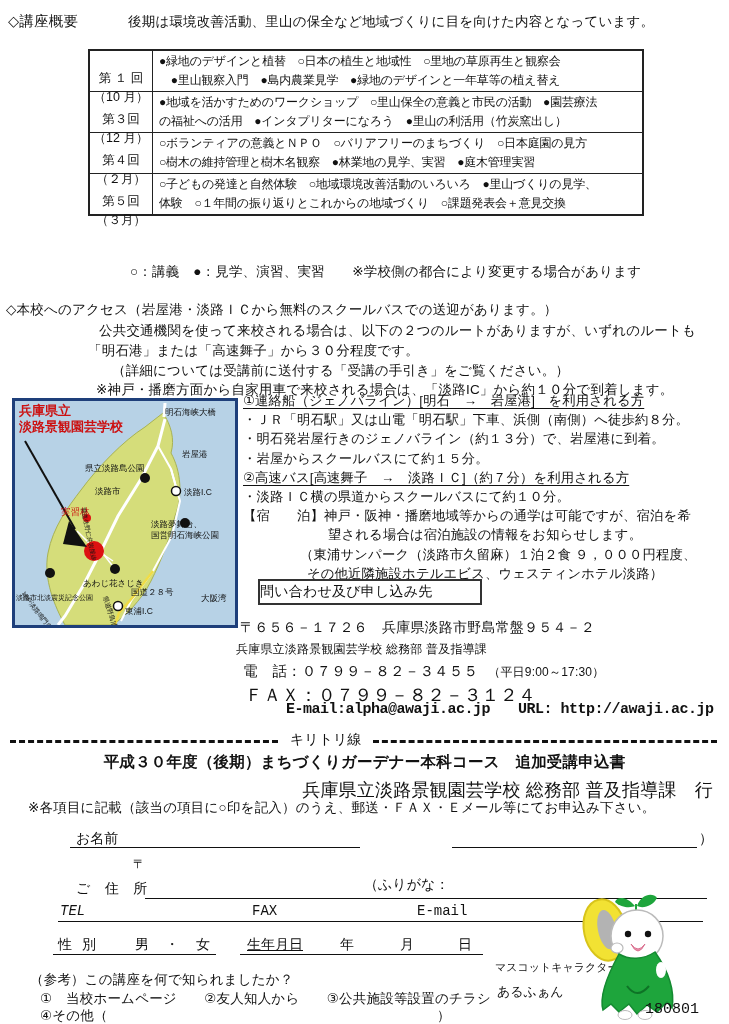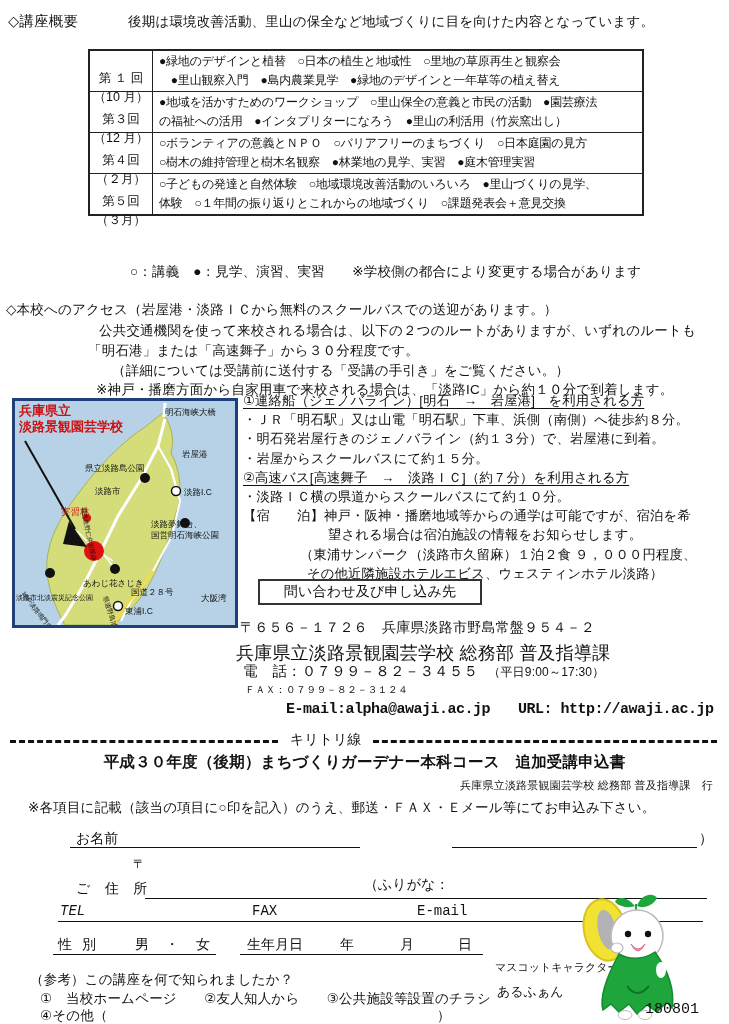--- a/index.html
+++ b/index.html
@@ -25,38 +25,38 @@
   .acc-l3{left:112px;top:362px;font-size:13.5px;}
   .acc-l4{left:96px;top:381px;font-size:13.5px;}
   
   .routes{left:243px;top:391px;width:484px;font-size:13.3px;line-height:19.2px;}
   .routes .t{text-decoration:underline;text-underline-offset:3px;}
   .ind1{padding-left:85px;}
   .ind2{padding-left:57px;}
   .ind3{padding-left:64px;}
   
   .inqbox{left:258px;top:579px;width:220px;height:22px;border:2px solid #333;
-          text-align:center;font-size:14px;line-height:21px;}
+          font-size:14px;line-height:21px;}
   
   .ct1{left:240px;top:619px;font-size:14px;}
-  .ct2{left:236px;top:641px;font-size:18px;}
+  .ct2{left:236px;top:641px;font-size:12px;}
   .ct3{left:243px;top:662px;font-size:14.5px;}
   .ct3 .note{font-size:12px;margin-left:10px;}
-  .ct4{left:245px;top:683px;font-size:10px;}
+  .ct4{left:245px;top:683px;font-size:18px;}
   .ct5{left:248px;top:701px;font-size:15px;font-weight:bold;font-family:"Liberation Mono","DejaVu Sans Mono",monospace;letter-spacing:-0.5px;margin-left:38px;}
   .ct5 .gap{display:inline-block;width:28px;}
   
   .cutline{left:10px;right:12px;top:731px;display:flex;align-items:center;gap:12px;}
   .cutline .dash{border-top:3px dashed #111;height:0;}
   .cutline .d1{width:268px;}
   .cutline .d2{flex:1;}
   .cutline .lbl{font-size:14px;white-space:nowrap;padding-bottom:2px;}
   
   .f-title{left:0;top:752px;width:729px;text-align:center;font-size:15.5px;font-weight:bold;}
-  .f-addr{right:16px;top:778px;font-size:11px;}
+  .f-addr{right:16px;top:778px;font-size:18px;}
   .f-note{left:28px;top:799px;font-size:13.5px;}
   .u{border-bottom:1.5px solid #111;height:0;}
   .flabel{font-size:14px;}
   .fsmall{font-size:12px;}
   .latin{font-family:"Liberation Mono","DejaVu Sans Mono",monospace;font-size:14px;}
   
   .sv-q{left:30px;top:971px;font-size:13.5px;}
   .sv-o1{left:40px;top:990px;font-size:13.5px;}
   .sv-o2{left:40px;top:1007px;font-size:13.5px;}
   .sv-cl{left:437px;top:1007px;font-size:13.5px;}
@@ -226,21 +226,21 @@
   <div class="abs latin" style="left:60px;top:903px;font-style:italic;">TEL</div>
   <div class="abs latin" style="left:252px;top:903px;">FAX</div>
   <div class="abs latin" style="left:417px;top:903px;">E-mail</div>
   <div class="abs u" style="left:58px;top:921px;width:645px;"></div>
 
   <div class="abs flabel" style="left:58px;top:936px;letter-spacing:3px;">性 別</div>
   <div class="abs flabel" style="left:135px;top:936px;">男</div>
   <div class="abs flabel" style="left:165px;top:936px;">・</div>
   <div class="abs flabel" style="left:196px;top:936px;">女</div>
   <div class="abs u" style="left:53px;top:954px;width:163px;"></div>
-  <div class="abs flabel" style="left:247px;top:936px;">生年月日</div>
+  <div class="abs flabel" style="left:247px;top:936px;text-decoration:underline;">生年月日</div>
   <div class="abs flabel" style="left:340px;top:936px;">年</div>
   <div class="abs flabel" style="left:400px;top:936px;">月</div>
   <div class="abs flabel" style="left:458px;top:936px;">日</div>
   <div class="abs u" style="left:240px;top:954px;width:243px;"></div>
 
   <div class="abs sv-q jp">（参考）この講座を何で知られましたか？</div>
   <div class="abs sv-o1 jp">①　当校ホームページ　　②友人知人から　　③公共施設等設置のチラシ</div>
   <div class="abs sv-o2 jp">④その他（</div>
   <div class="abs sv-cl jp">）</div>
 

